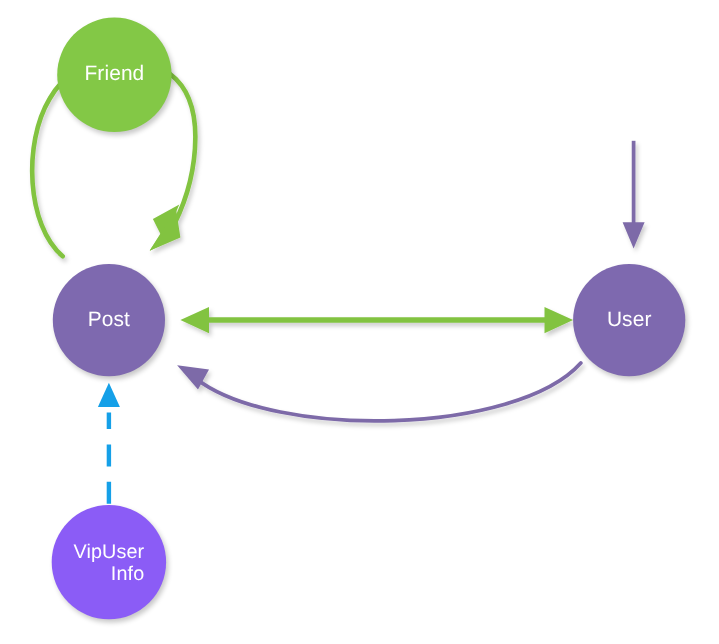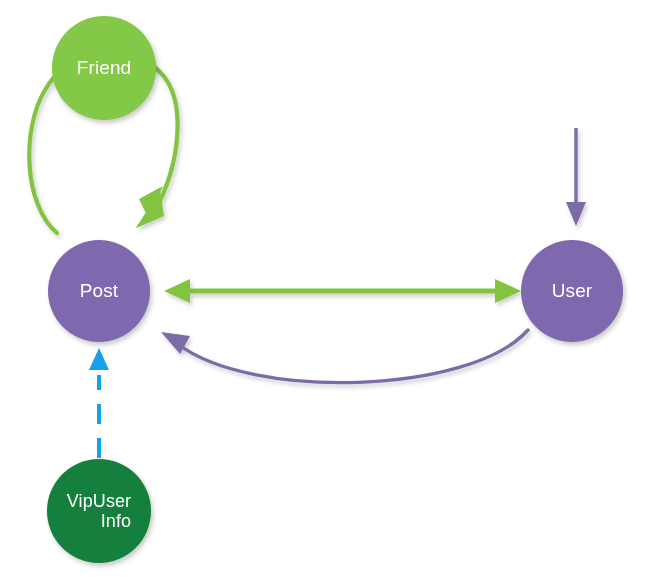--- a/index.html
+++ b/index.html
@@ -106,19 +106,19 @@
 
     <div class="node" style="left:48px; top:240px; width:102px; height:102px; background:#7e69af; font-size:19px;">
       <span class="node-label">Post</span>
     </div>
 
 
     <div class="node" style="left:521px; top:240px; width:102px; height:102px; background:#7e69af; font-size:19px;">
       <span class="node-label">User</span>
     </div>
 
-    <div class="node" style="left:47px; top:459px; width:104px; height:104px; background:#15803d; font-size:18px;">
+    <div class="node" style="left:47px; top:459px; width:104px; height:104px; background:#8b5cf6; font-size:18px;">
       <span class="node-label">VipUser
 Info</span>
     </div>
 
   </div>
 </div>
 
 </body></html>

